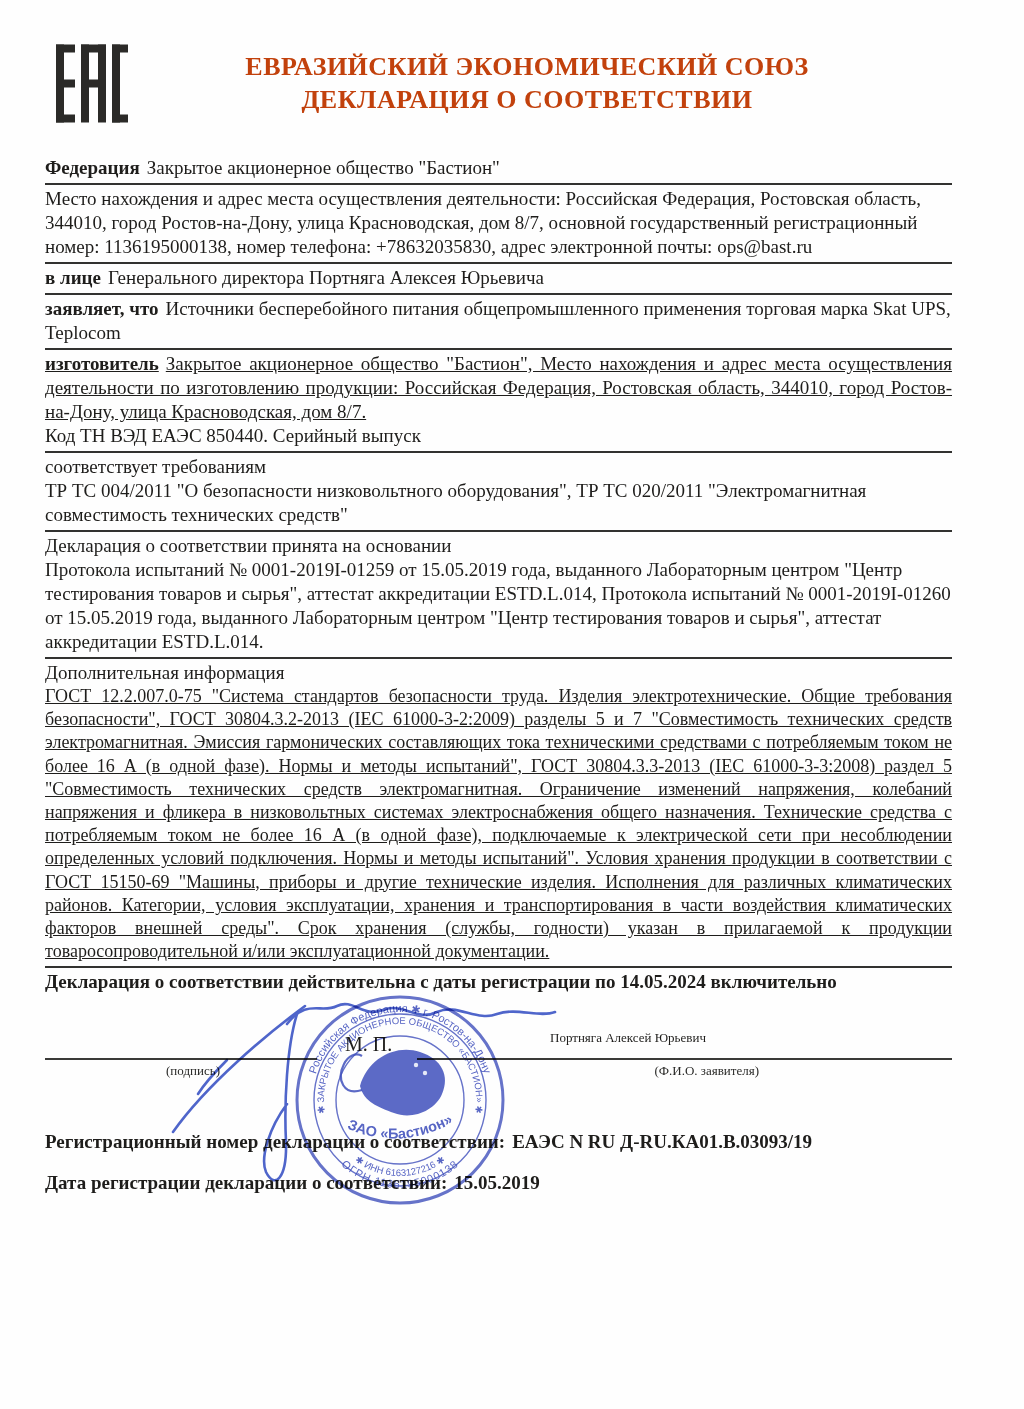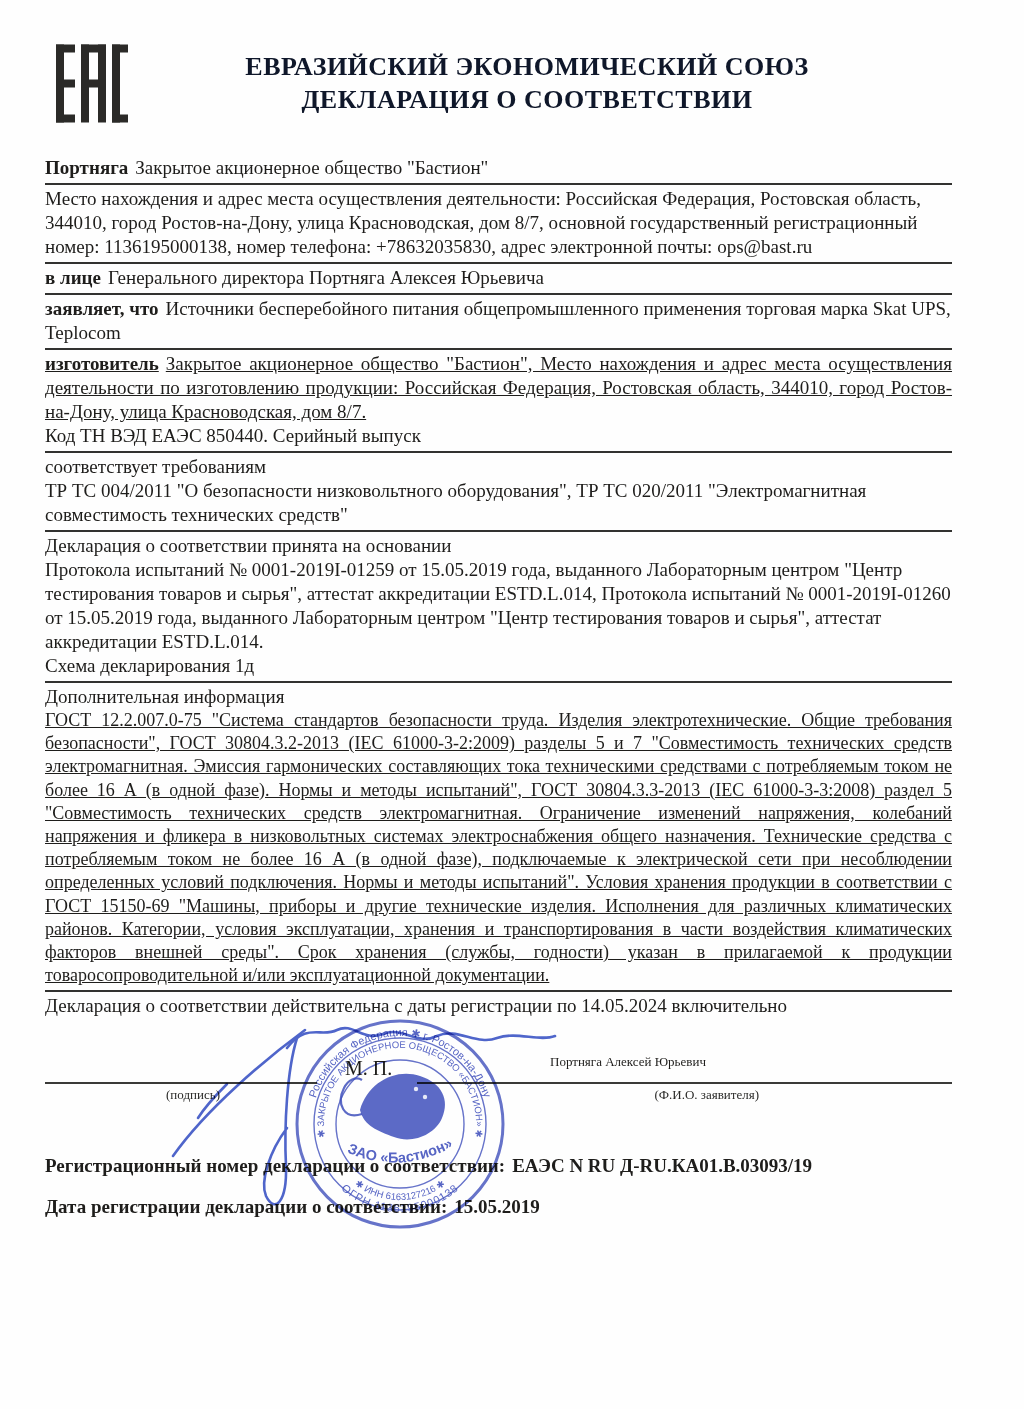--- a/index.html
+++ b/index.html
@@ -9,33 +9,33 @@
     font-family:"Liberation Serif", serif;
     color:#1e1d1b;
   }
   .page{position:relative;width:1024px;height:1409px;background:#fefefe;}
 
   
   .eac-logo{position:absolute;left:56px;top:44px;width:72px;height:79px;}
   .title{
     position:absolute;left:120px;right:90px;top:50px;
     text-align:center;font-weight:700;font-size:26px;line-height:33px;
-    letter-spacing:.5px;color:#0f172a;
+    letter-spacing:.5px;color:#c2410c;
   }
 
   
   .content{
     position:absolute;top:156px;left:45px;right:72px;
     font-size:19px;line-height:24px;
   }
   .content p{margin:0;padding:0;}
   .lbl{font-weight:700;margin-right:7px;}
   .rule{height:0;border-top:2px solid #323230;margin:3px 0 2px 0;}
   .just{text-align:justify;text-decoration:underline;}
-  .bold-line{font-weight:400;}
+  .bold-line{font-weight:700;}
   .gost{font-size:18px;line-height:23.2px;}
   .heading{font-weight:400;}
 
   
   .sig-strip{position:relative;height:130px;margin-top:6px;}
   .sig-line-left{position:absolute;left:0;top:58px;width:272px;border-top:2px solid #3a3a38;}
   .sig-line-right{position:absolute;left:372px;right:0;top:58px;border-top:2px solid #3a3a38;}
   .sig-caption{position:absolute;font-size:13px;line-height:15px;color:#2a2a28;}
   .cap-podpis{left:88px;top:63px;width:120px;text-align:center;}
   .cap-fio{left:504px;top:63px;width:210px;text-align:right;}
@@ -73,21 +73,21 @@
     </g>
   </svg>
 
   <div class="title">
     <div>ЕВРАЗИЙСКИЙ ЭКОНОМИЧЕСКИЙ СОЮЗ</div>
     <div>ДЕКЛАРАЦИЯ О СООТВЕТСТВИИ</div>
   </div>
 
   <div class="content">
 
-    <p><span class="lbl">Портняга</span><span>Закрытое акционерное общество "Бастион"</span></p>
+    <p><span class="lbl">Федерация</span><span>Закрытое акционерное общество "Бастион"</span></p>
     <div class="rule"></div>
 
     <p>Место нахождения и адрес места осуществления деятельности: Российская Федерация, Ростовская область, 344010, город Ростов-на-Дону, улица Красноводская, дом 8/7, основной государственный регистрационный номер: 1136195000138, номер телефона: +78632035830, адрес электронной почты: ops@bast.ru</p>
     <div class="rule"></div>
 
     <p><span class="lbl">в лице</span><span>Генерального директора Портняга Алексея Юрьевича</span></p>
     <div class="rule"></div>
 
     <p><span class="lbl">заявляет, что</span><span>Источники бесперебойного питания общепромышленного применения  торговая марка Skat UPS, Teplocom</span></p>
     <div class="rule"></div>
@@ -95,21 +95,20 @@
     <p class="just"><span class="lbl">изготовитель</span><span>Закрытое акционерное общество "Бастион", Место нахождения и адрес места осуществления деятельности по изготовлению продукции: Российская Федерация, Ростовская область, 344010, город Ростов-на-Дону, улица Красноводская, дом 8/7.</span></p>
     <p>Код ТН ВЭД ЕАЭС 850440. Серийный выпуск</p>
     <div class="rule"></div>
 
     <p class="heading">соответствует требованиям</p>
     <p>ТР ТС 004/2011 "О безопасности низковольтного оборудования", ТР ТС 020/2011 "Электромагнитная совместимость технических средств"</p>
     <div class="rule"></div>
 
     <p class="heading">Декларация о соответствии принята на основании</p>
     <p>Протокола испытаний № 0001-2019I-01259 от 15.05.2019 года, выданного Лабораторным центром "Центр тестирования товаров и сырья", аттестат аккредитации ESTD.L.014, Протокола испытаний № 0001-2019I-01260 от 15.05.2019 года, выданного Лабораторным центром "Центр тестирования товаров и сырья", аттестат аккредитации ESTD.L.014.</p>
-    <p>Схема декларирования 1д</p>
     <div class="rule"></div>
 
     <p class="heading">Дополнительная информация</p>
     <p class="gost just">ГОСТ 12.2.007.0-75 "Система стандартов безопасности труда. Изделия электротехнические. Общие требования безопасности", ГОСТ 30804.3.2-2013 (IEC 61000-3-2:2009) разделы 5 и 7 "Совместимость технических средств электромагнитная. Эмиссия гармонических составляющих тока техническими средствами с потребляемым током не более 16 А (в одной фазе). Нормы и методы испытаний", ГОСТ 30804.3.3-2013 (IEC 61000-3-3:2008) раздел 5 "Совместимость технических средств электромагнитная. Ограничение изменений напряжения, колебаний напряжения и фликера в низковольтных системах электроснабжения общего назначения. Технические средства с потребляемым током не более 16 А (в одной фазе), подключаемые к электрической сети при несоблюдении определенных условий подключения. Нормы и методы испытаний". Условия хранения продукции в соответствии с ГОСТ 15150-69 "Машины, приборы и другие технические изделия. Исполнения для различных климатических районов. Категории, условия эксплуатации, хранения и транспортирования в части воздействия климатических факторов внешней среды". Срок хранения (службы, годности) указан в прилагаемой к продукции товаросопроводительной и/или эксплуатационной документации.</p>
     <div class="rule"></div>
 
     <p class="bold-line">Декларация о соответствии  действительна с даты регистрации по 14.05.2024 включительно</p>
 
     <div class="sig-strip">
       <div class="sig-line-left"></div>

